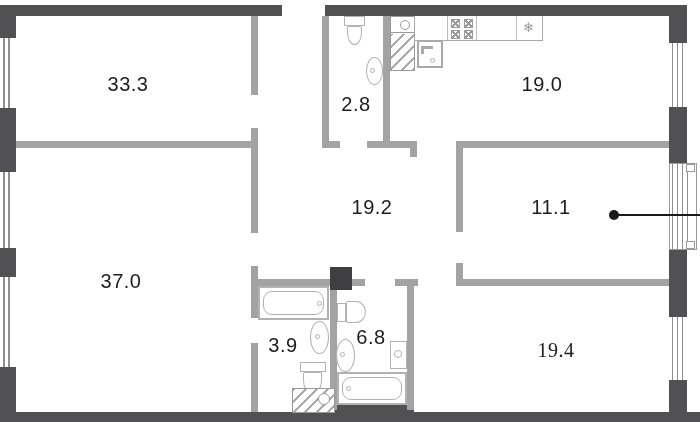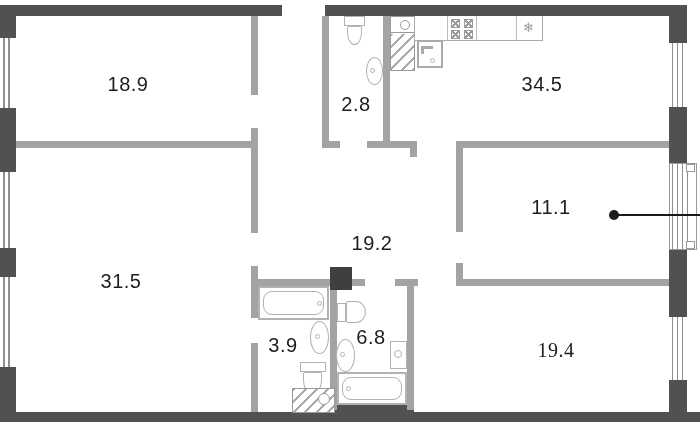--- a/index.html
+++ b/index.html
@@ -142,23 +142,23 @@
     <div class="fx-thin circ" style="left:3px;top:8px;width:8px;height:8px;border-width:1px;"></div>
   </div>
   <div class="fx" style="left:337px;top:372px;width:70px;height:33px;">
     <div class="fx-thin" style="left:3px;top:3px;right:3px;bottom:3px;border-radius:9px;"></div>
     <div class="fx-thin circ" style="left:7px;top:12px;width:5px;height:5px;border-width:1px;"></div>
   </div>
 
   <div class="abs" style="left:614px;top:214px;width:86px;height:2px;background:var(--leader,#1a1a1a);z-index:5;"></div>
   <div class="abs circ" style="left:609px;top:210px;width:10px;height:10px;background:var(--leader,#1a1a1a);z-index:5;"></div>
 
-  <div class="lbl" style="left:128px;top:84px;">18.9</div>
+  <div class="lbl" style="left:128px;top:84px;">33.3</div>
   <div class="lbl" style="left:356px;top:104px;">2.8</div>
-  <div class="lbl" style="left:542px;top:84px;">34.5</div>
-  <div class="lbl" style="left:372px;top:207px;margin-top:36px;">19.2</div>
+  <div class="lbl" style="left:542px;top:84px;">19.0</div>
+  <div class="lbl" style="left:372px;top:207px;">19.2</div>
   <div class="lbl" style="left:551px;top:207px;">11.1</div>
-  <div class="lbl" style="left:121px;top:281px;">31.5</div>
+  <div class="lbl" style="left:121px;top:281px;">37.0</div>
   <div class="lbl" style="left:283px;top:345px;">3.9</div>
   <div class="lbl" style="left:371px;top:337px;">6.8</div>
   <div class="lbl" style="left:556px;top:350px;font-family:Liberation Serif, serif;">19.4</div>
 
 </div>
 
 </body></html>

